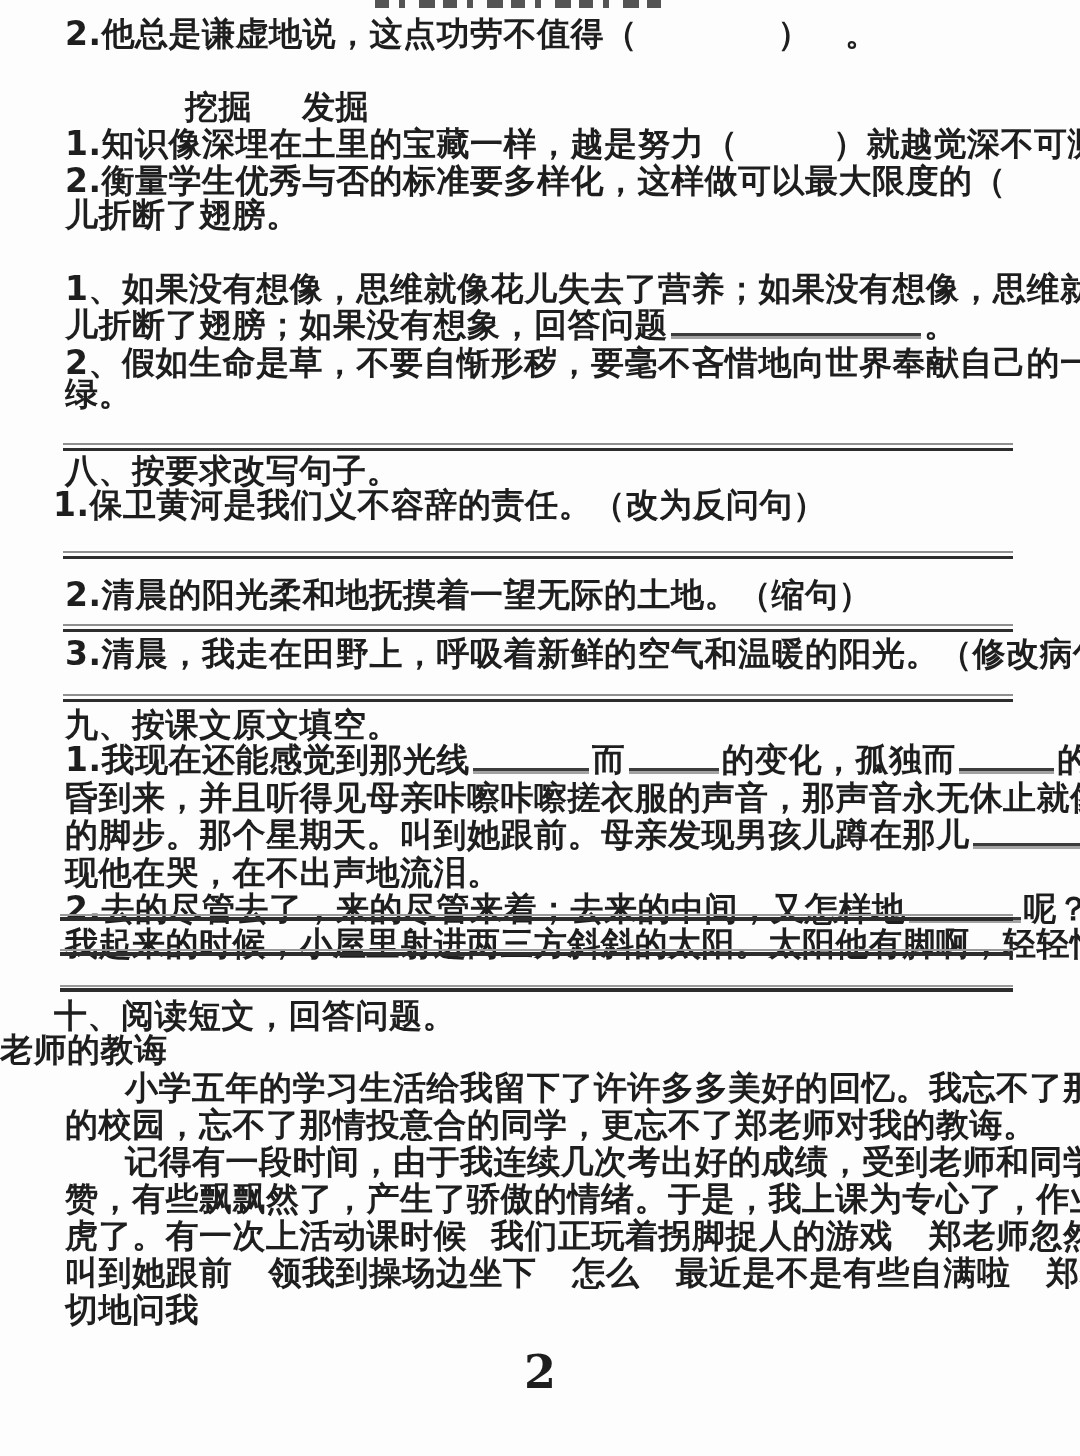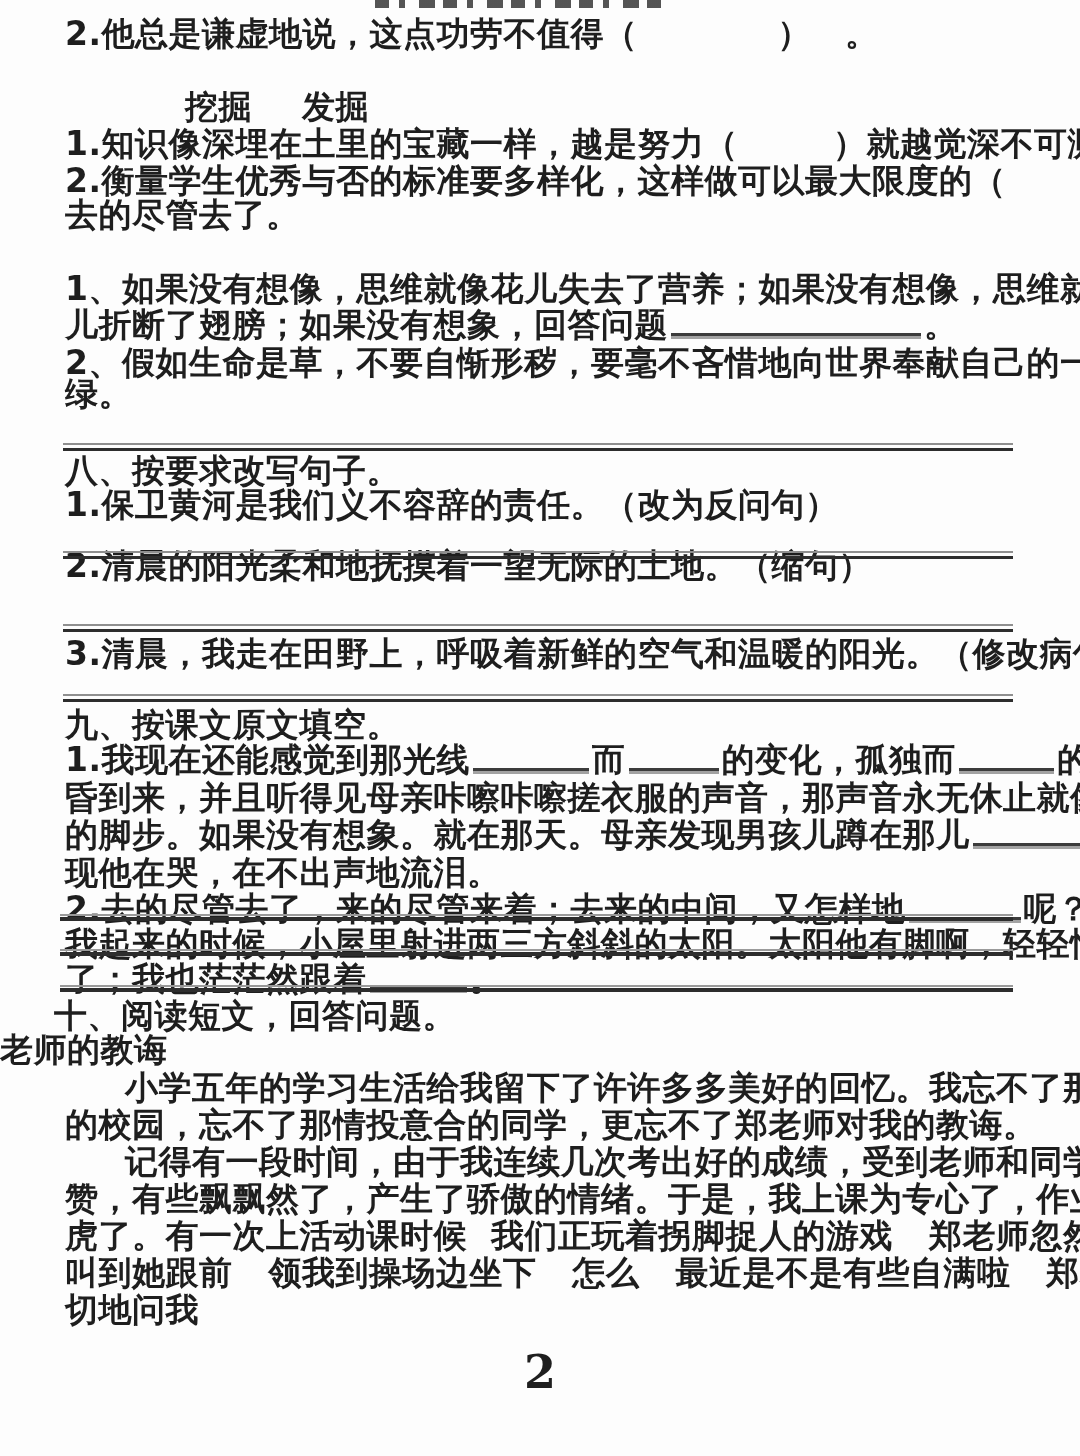--- a/index.html
+++ b/index.html
@@ -65,37 +65,36 @@
 </head>
 <body>
 
 <div id="page">
   <div id="top-strip" style="left: 375px; top: 0px; width: 295px; height: 8px;"></div>
   <div id="page-number" style="top:1348px;">2</div>
 <div class="row" style="top: 15px; left: 65px;"><span class="txt">2.他总是谦虚地说，这点功劳不值得（</span><span class="gap" style="width: 140px;"></span><span class="txt">）</span><span class="gap" style="width: 34px;"></span><span class="txt">。</span></div>
     <div class="row" style="top: 88px; left: 185px;"><span class="txt">挖掘</span><span class="gap" style="width: 50px;"></span><span class="txt">发掘</span></div>
     <div class="row" style="top: 125px; left: 65px;"><span class="txt">1.知识像深埋在土里的宝藏一样，越是努力（</span><span class="gap" style="width: 95px;"></span><span class="txt">）就越觉深不可测</span></div>
     <div class="row" style="top: 162px; left: 65px;"><span class="txt">2.衡量学生优秀与否的标准要多样化，这样做可以最大限度的（</span><span class="gap" style="width: 95px;"></span></div>
-    <div class="row" style="top: 196px; left: 65px;"><span class="txt">去的尽管去了。</span></div>
+    <div class="row" style="top: 196px; left: 65px;"><span class="txt">儿折断了翅膀。</span></div>
     <div class="row" style="top: 270px; left: 65px;"><span class="txt">1、如果没有想像，思维就像花儿失去了营养；如果没有想像，思维就像鸟</span></div>
     <div class="row" style="top: 306px; left: 65px;"><span class="txt">儿折断了翅膀；如果没有想象，回答问题</span><span class="blank" style="width: 250px;"></span><span class="txt">。</span></div>
     <div class="row" style="top: 344px; left: 65px;"><span class="txt">2、假如生命是草，不要自惭形秽，要毫不吝惜地向世界奉献自己的一星浅</span></div>
     <div class="row" style="top: 375px; left: 65px;"><span class="txt">绿。</span></div>
     <div class="row" style="top: 452px; left: 65px;"><span class="txt">八、按要求改写句子。</span></div>
-    <div class="row" style="top: 486px; left: 65px; text-align: center;"><span class="txt">1.保卫黄河是我们义不容辞的责任。（改为反问句）</span></div>
-    <div class="row" style="top: 547px; left: 65px;"><span class="txt">2.清晨的阳光柔和地抚摸着一望无际的土地。（缩句）</span></div>
+    <div class="row" style="top: 486px; left: 53px; text-align: center;"><span class="txt">1.保卫黄河是我们义不容辞的责任。（改为反问句）</span></div>
+    <div class="row" style="top: 576px; left: 65px;"><span class="txt">2.清晨的阳光柔和地抚摸着一望无际的土地。（缩句）</span></div>
     <div class="row" style="top: 635px; left: 65px;"><span class="txt">3.清晨，我走在田野上，呼吸着新鲜的空气和温暖的阳光。（修改病句）</span></div>
     <div class="row" style="top: 706px; left: 65px;"><span class="txt">九、按课文原文填空。</span></div>
     <div class="row" style="top: 741px; left: 65px;"><span class="txt">1.我现在还能感觉到那光线</span><span class="blank" style="width: 116px;"></span><span class="txt">而</span><span class="blank" style="width: 90px;"></span><span class="txt">的变化，孤独而</span><span class="blank" style="width: 95px;"></span><span class="txt">的黄</span></div>
     <div class="row" style="top: 779px; left: 65px;"><span class="txt">昏到来，并且听得见母亲咔嚓咔嚓搓衣服的声音，那声音永无休止就像时光</span></div>
-    <div class="row" style="top: 816px; left: 65px;"><span class="txt">的脚步。如果没有想象。就在那天。母亲发现男孩儿蹲在那儿</span><span class="blank" style="width: 145px;"></span></div>
+    <div class="row" style="top: 816px; left: 65px;"><span class="txt">的脚步。那个星期天。叫到她跟前。母亲发现男孩儿蹲在那儿</span><span class="blank" style="width: 145px;"></span></div>
     <div class="row" style="top: 854px; left: 65px;"><span class="txt">现他在哭，在不出声地流泪。</span></div>
     <div class="row" style="top: 890px; left: 65px;"><span class="txt">2.去的尽管去了，来的尽管来着；去来的中间，又怎样地</span><span class="blank" style="width: 112px;"></span><span class="txt">呢？早上</span></div>
     <div class="row" style="top: 925px; left: 65px;"><span class="txt">我起来的时候，小屋里射进两三方斜斜的太阳。太阳他有脚啊，轻轻悄悄地</span></div>
-    <div class="row" style="top: 960px; left: 65px;"><span class="txt">了；我也茫茫然跟着</span><span class="blank" style="width: 97px;"></span><span class="txt">。</span></div>
     <div class="row" style="top: 997px; left: 54px;"><span class="txt">十、阅读短文，回答问题。</span></div>
     <div class="row center" style="top: 1031px;"><span class="txt">老师的教诲</span></div>
     <div class="row" style="top: 1069px; left: 125px;"><span class="txt">小学五年的学习生活给我留下了许许多多美好的回忆。我忘不了那美丽</span></div>
     <div class="row" style="top: 1106px; left: 65px;"><span class="txt">的校园，忘不了那情投意合的同学，更忘不了郑老师对我的教诲。</span></div>
     <div class="row" style="top: 1143px; left: 125px;"><span class="txt">记得有一段时间，由于我连续几次考出好的成绩，受到老师和同学的称</span></div>
     <div class="row" style="top: 1180px; left: 65px;"><span class="txt">赞，有些飘飘然了，产生了骄傲的情绪。于是，我上课为专心了，作业也马</span></div>
     <div class="row" style="top: 1217px; left: 65px;"><span class="txt">虎了。有一次上活动课时候  我们正玩着拐脚捉人的游戏   郑老师忽然把我</span></div>
     <div class="row" style="top: 1254px; left: 65px;"><span class="txt">叫到她跟前   领我到操场边坐下   怎么   最近是不是有些自满啦   郑老师亲</span></div>
     <div class="row" style="top: 1291px; left: 65px;"><span class="txt">切地问我</span></div>
     <div class="hline" style="top: 443px; left: 63px; width: 950px;"></div>

